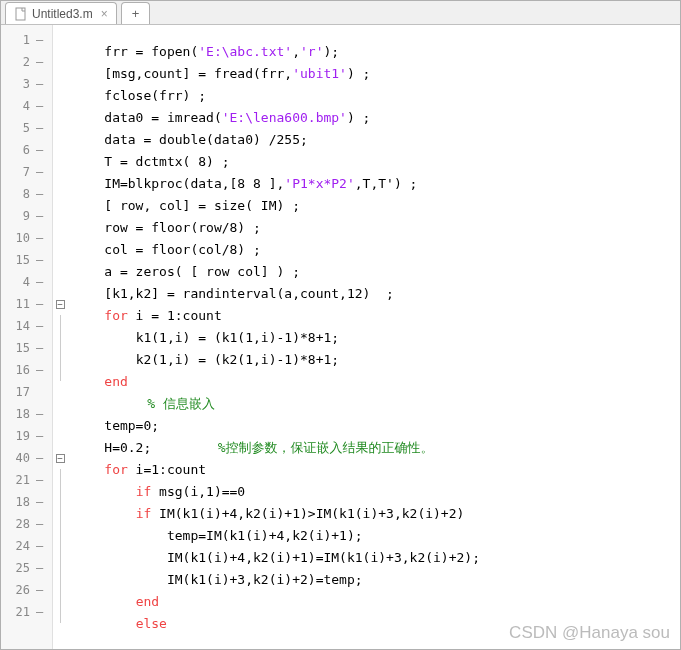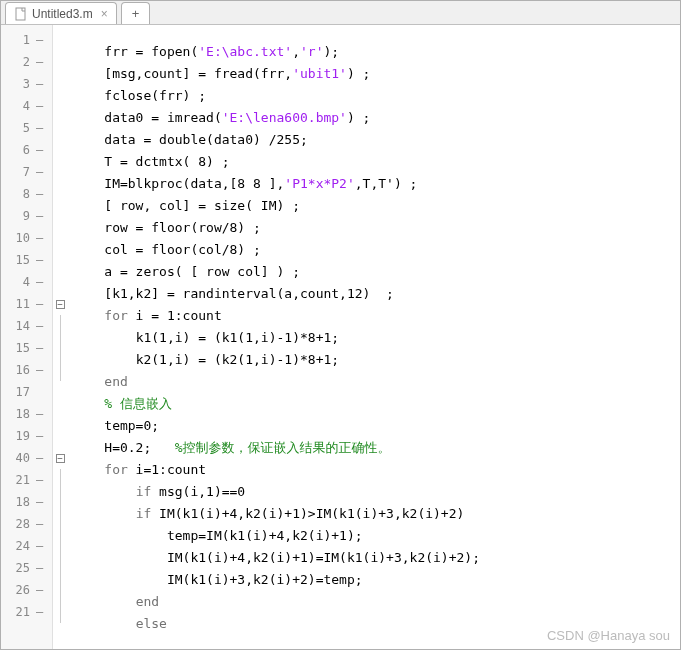--- a/index.html
+++ b/index.html
@@ -103,29 +103,29 @@
   flex: 1;
   padding-top: 16px;
   padding-left: 6px;
   white-space: pre;
 }
 .cline {
   height: 22px;
   line-height: 22px;
   color: #000;
 }
-.s-kw { color: #737373; }
+.s-kw { color: #ef4444; }
 .s-str { color: #a020f0; }
-.s-cm { color: #228b22; }
+.s-cm { color: #228b22; margin-left: 43px; }
 .watermark {
   position: absolute;
   bottom: 6px;
   right: 10px;
   color: rgba(120,120,120,0.5);
-  font-size: 13px;
+  font-size: 17px;
   font-family: Arial, sans-serif;
 }
 </style>
 </head>
 <body>
 
 <div class="tab-bar">
   <div class="tab">
     <span class="icon-page">
       <svg viewBox="0 0 14 14">

